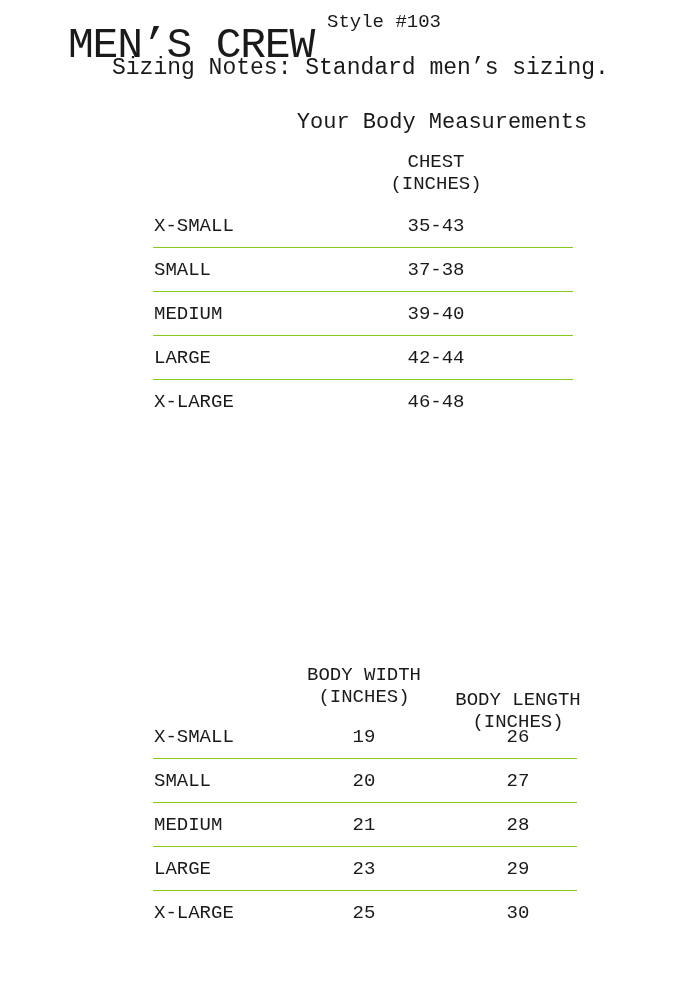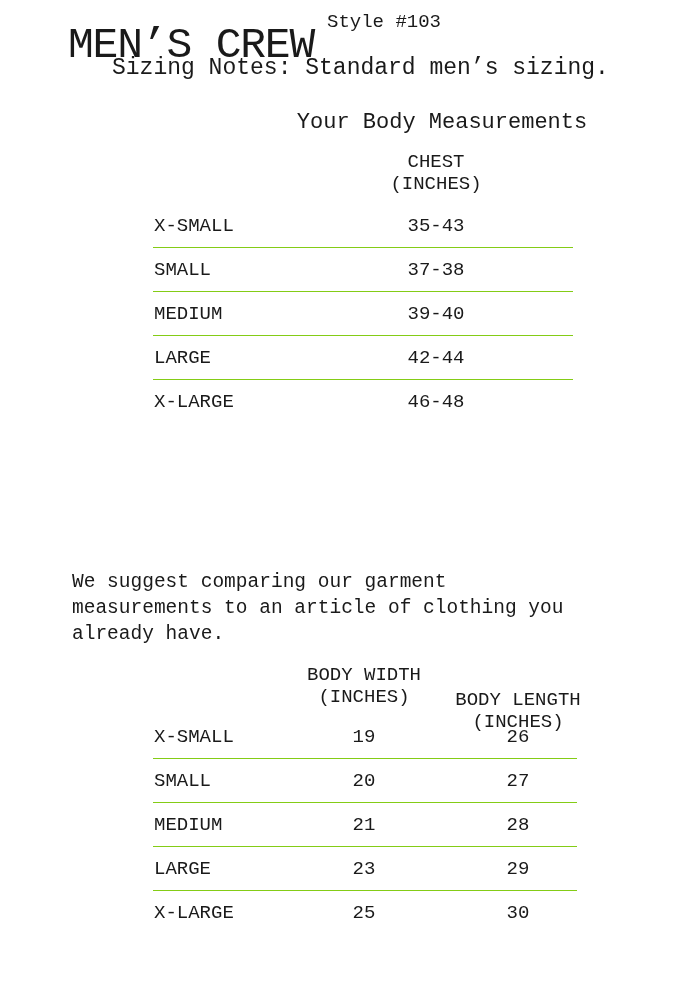--- a/index.html
+++ b/index.html
@@ -134,21 +134,20 @@
     <div class="row">
       <span class="size-label">LARGE</span>
       <span class="val">42-44</span>
     </div>
     <div class="row">
       <span class="size-label">X-LARGE</span>
       <span class="val">46-48</span>
     </div>
   </div>
 
-  <p class="note">We suggest comparing our garment measurements to an article of clothing you already have.</p>
 
 
   <div class="cx col-header" style="left:364px; top:665px;">
     <div>BODY WIDTH</div>
     <div>(INCHES)</div>
   </div>
   <div class="cx col-header" style="left:518px; top:680px;margin-top:10px;">
     <div>BODY LENGTH</div>
     <div>(INCHES)</div>
   </div>

